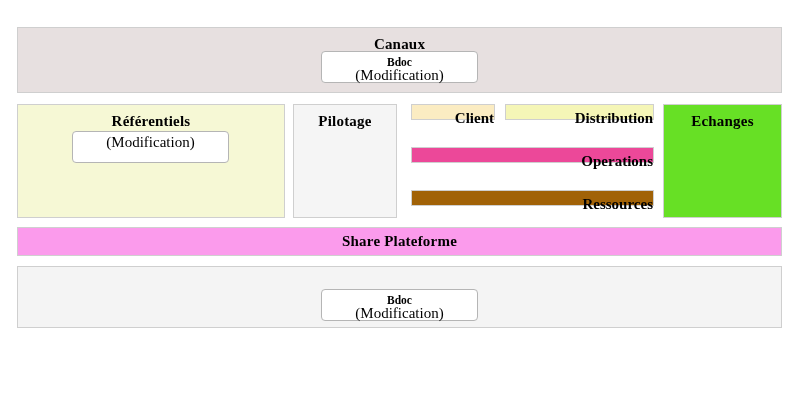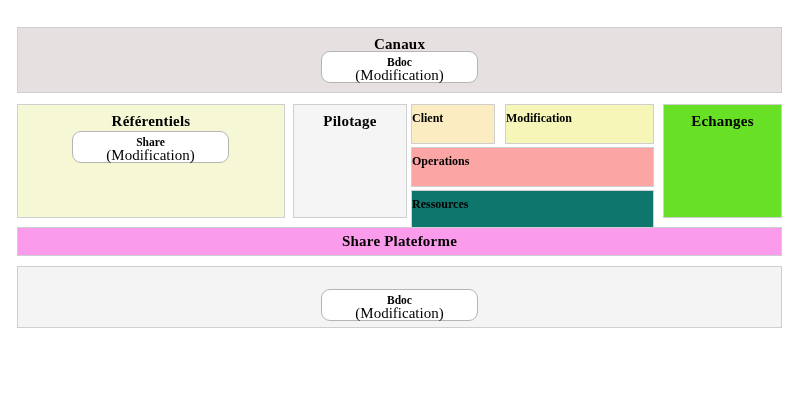--- a/index.html
+++ b/index.html
@@ -38,21 +38,21 @@
     padding-top: 9px;
     letter-spacing: 0.2px;
   }
 
   
   .doc-chip {
     position: absolute;
     box-sizing: border-box;
     background: #ffffff;
     border: 1px solid #b5b5b5;
-    border-radius: 9px;
+    border-radius: 4px;
     text-align: center;
     padding-top: 4px;
   }
   .doc-chip .doc-name {
     font-weight: bold;
     font-size: 11.5px;
     line-height: 13px;
   }
   .doc-chip .doc-state {
     font-weight: normal;
@@ -86,66 +86,66 @@
   #referentiels .doc-chip {
     left: 54px;
     top: 26px;
     width: 157px;
     height: 32px;
   }
 
   #pilotage {
     left: 293px;
     top: 104px;
-    width: 114px;
+    width: 104px;
     height: 114px;
     background: #f5f5f5;
   }
 
   
   #middle-stack {
     position: absolute;
     left: 411px;
     top: 104px;
     width: 243px;
     height: 114px;
   }
   .tile {
     position: absolute;
     box-sizing: border-box;
     border: 1px solid #cfcfcf;
-    text-align: left;
+    text-align: right;
     font-weight: bold;
-    font-size: 12px;
+    font-size: 15px;
     line-height: 26px;
-    height: 40px;
+    height: 16px;
   }
   #tile-client {
     left: 0px;
     top: 0px;
     width: 84px;
     background: #fbecc2;
   }
   #tile-distribution {
     left: 94px;
     top: 0px;
     width: 149px;
     background: #f5f6b7;
   }
   #tile-operations {
     left: 0px;
     top: 43px;
     width: 243px;
-    background: #fca5a5;
+    background: #ec4899;
   }
   #tile-ressources {
     left: 0px;
     top: 86px;
     width: 243px;
-    background: #0f766e;
+    background: #a16207;
   }
 
   #echanges {
     left: 663px;
     top: 104px;
     width: 119px;
     height: 114px;
     background: #67e025;
   }
 
@@ -185,32 +185,31 @@
     <div class="panel-title">Canaux</div>
     <div class="doc-chip">
       <div class="doc-name">Bdoc</div>
       <div class="doc-state">(Modification)</div>
     </div>
   </div>
 
   <div class="panel" id="referentiels">
     <div class="panel-title">Référentiels</div>
     <div class="doc-chip">
-      <div class="doc-name">Share</div>
       <div class="doc-state">(Modification)</div>
     </div>
   </div>
 
   <div class="panel" id="pilotage">
     <div class="panel-title">Pilotage</div>
   </div>
 
   <div id="middle-stack">
     <div class="tile" id="tile-client">Client</div>
-    <div class="tile" id="tile-distribution">Modification</div>
+    <div class="tile" id="tile-distribution">Distribution</div>
     <div class="tile" id="tile-operations">Operations</div>
     <div class="tile" id="tile-ressources">Ressources</div>
   </div>
 
   <div class="panel" id="echanges">
     <div class="panel-title">Echanges</div>
   </div>
 
   <div class="panel" id="data-plateforme">
     <div class="panel-title">Share Plateforme</div>

